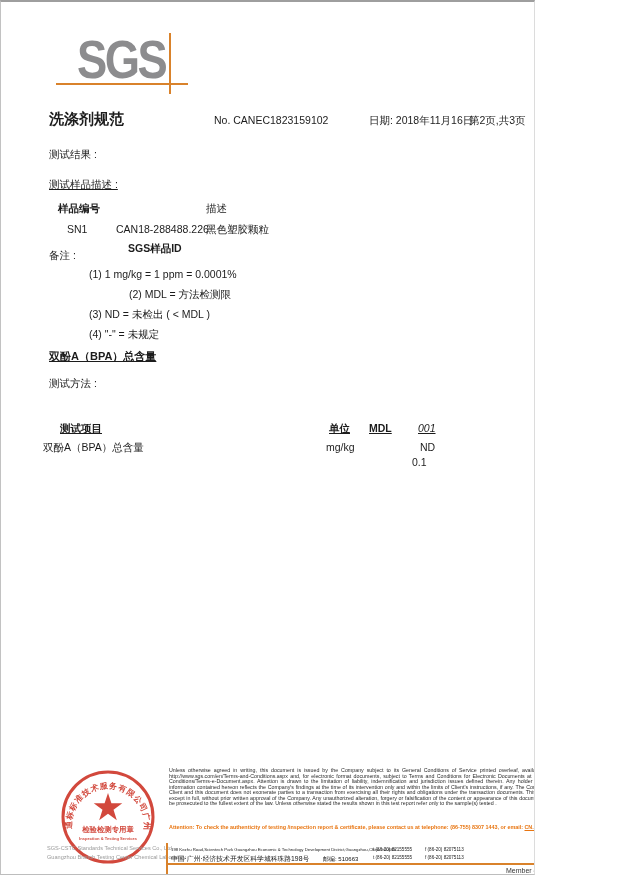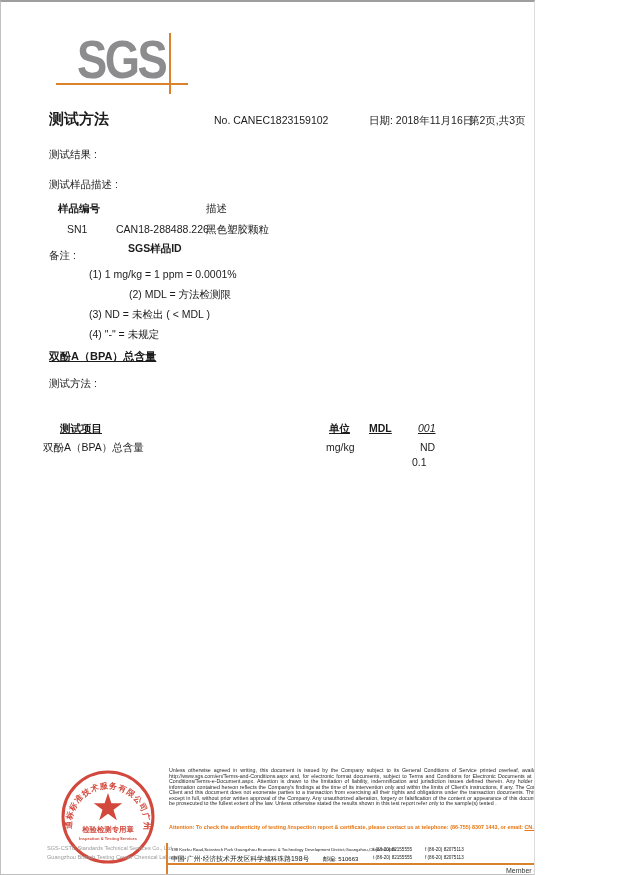--- a/index.html
+++ b/index.html
@@ -15,21 +15,21 @@
   .logo-text{position:absolute;left:76px;top:30px;font-size:54px;font-weight:bold;
     color:#8c8c8e;letter-spacing:-3px;transform:scaleX(.84);transform-origin:left top;line-height:1;}
   .logo-hline{position:absolute;left:55px;top:81px;width:132px;height:2px;background:#d9822b;}
   .logo-vline{position:absolute;left:168px;top:31px;width:2px;height:61px;background:#d9822b;}
   
   .doc-title{left:48px;top:108px;font-size:15px;font-weight:bold;}
   .report-no{left:213px;top:112px;font-size:10.5px;}
   .report-date{left:368px;top:112px;font-size:10.5px;}
   .report-pages{left:468px;top:112px;font-size:10.5px;}
   .body-text{font-size:10.5px;}
-  .u{}
+  .u{text-decoration:underline;}
   .results-label{left:48px;top:146px;}
   .sample-heading{left:48px;top:176px;}
   .st-h1{left:57px;top:200px;font-weight:bold;}
   .st-h2{left:127px;top:200px;font-weight:bold;margin-top:40px;}
   .st-h3{left:205px;top:200px;font-weight:normal;}
   .st-c1{left:66px;top:221px;}
   .st-c2{left:115px;top:221px;}
   .st-c3{left:205px;top:221px;}
   .notes-label{left:48px;top:247px;}
   .note-0{left:88px;top:266px;}
@@ -75,21 +75,21 @@
 <body>
 
 <div class="page">
 
   <div>
     <span class="logo-text">SGS</span>
     <div class="logo-hline"></div>
     <div class="logo-vline"></div>
   </div>
 
-  <span class="abs doc-title">测试方法</span>
+  <span class="abs doc-title">洗涤剂规范</span>
   <span class="abs report-no">No. CANEC1823159102</span>
   <span class="abs report-date">日期: 2018年11月16日</span>
   <span class="abs report-pages">第2页,共3页</span>
 
   <span class="abs body-text results-label">测试结果 :</span>
   <span class="abs body-text u sample-heading">测试样品描述 :</span>
 
   <span class="abs body-text st-h1">样品编号</span>
   <span class="abs body-text st-h2">SGS样品ID</span>
   <span class="abs body-text st-h3">描述</span>

